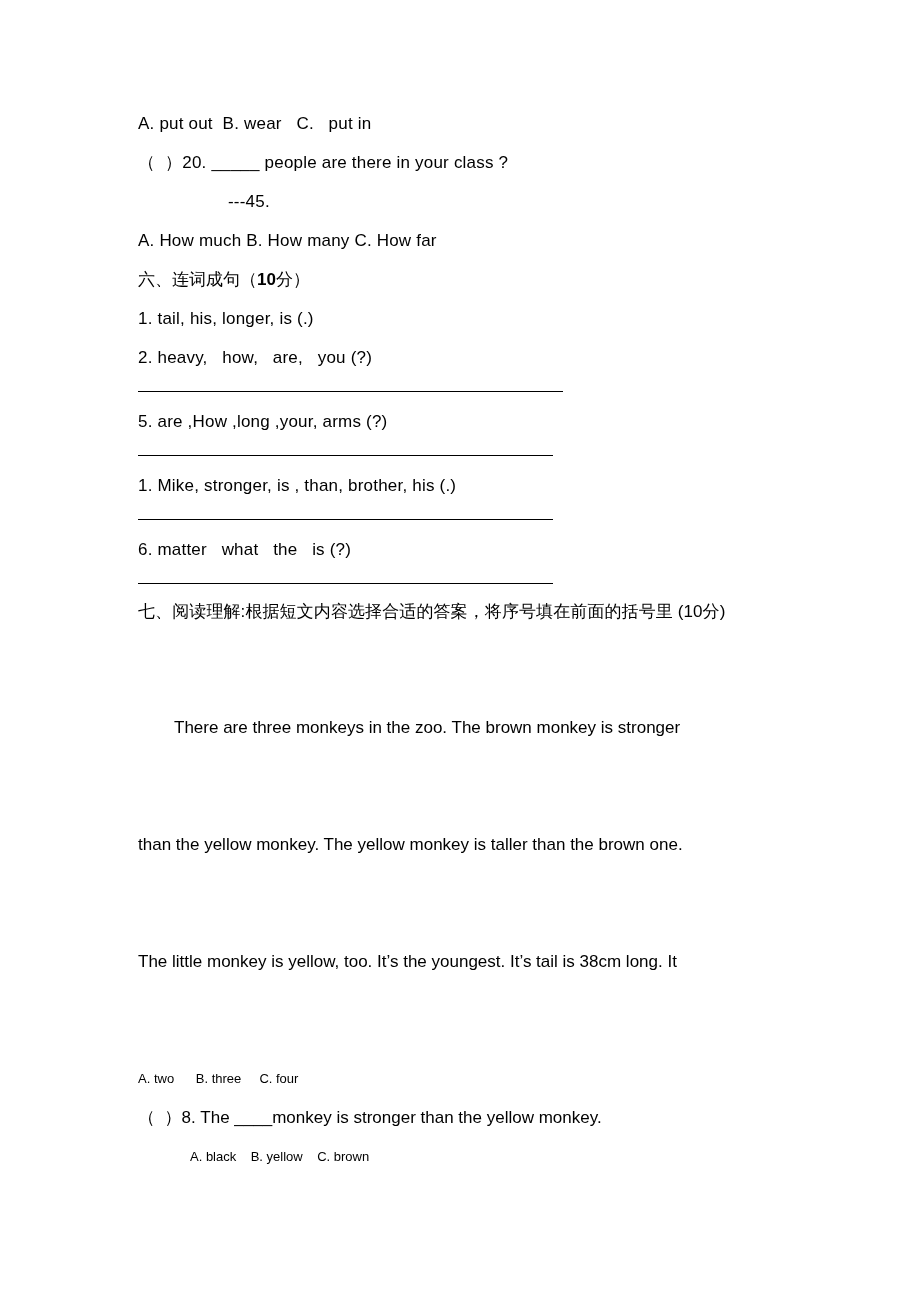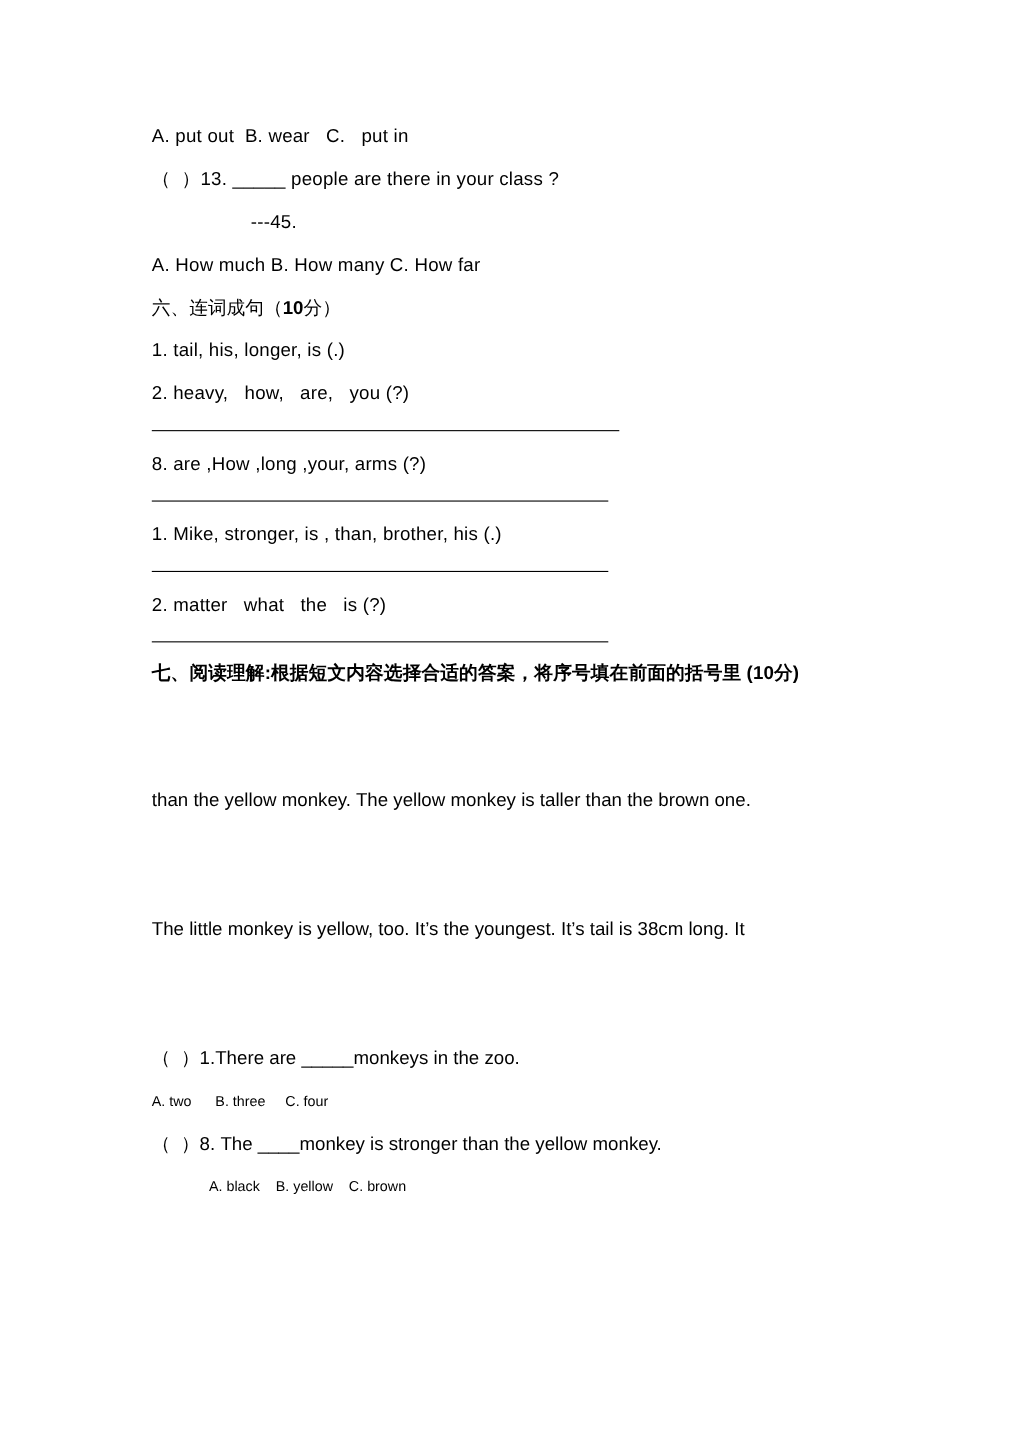--- a/index.html
+++ b/index.html
@@ -54,21 +54,21 @@
     width: 415px;
     border-bottom: 1px solid #000;
     height: 0;
     margin: 14px 0 10px 0;
   }
   .rule.long {
     width: 425px;
   }
   .reading-heading {
     font-size: 17px;
-    font-weight: bold;
+    font-weight: normal;
     line-height: 36px;
     letter-spacing: 0.1px;
     white-space: pre-wrap;
   }
   .passage {
     font-size: 17px;
     line-height: 39px;
     width: 648px;
     text-align: left;
     white-space: pre-wrap;
@@ -88,49 +88,49 @@
   }
 </style>
 </head>
 <body>
 
 <div class="page">
   <div class="content">
 
     <div class="line">A. put out  B. wear   C.   put in</div>
 
-    <div class="line">（  ）13. _____ people are there in your class ?</div>
+    <div class="line">（  ）20. _____ people are there in your class ?</div>
 
     <div class="line indent-1">---45.</div>
 
     <div class="line">A. How much B. How many C. How far</div>
 
     <div class="cn-heading"><span>六、连词成句（</span><b>10</b><span>分）</span></div>
 
     <div class="line">1. tail, his, longer, is (.)</div>
 
     <div class="line">2. heavy,   how,   are,   you (?)</div>
     <div class="rule long"></div>
 
-    <div class="line">8. are ,How ,long ,your, arms (?)</div>
+    <div class="line">5. are ,How ,long ,your, arms (?)</div>
     <div class="rule"></div>
 
     <div class="line">1. Mike, stronger, is , than, brother, his (.)</div>
     <div class="rule"></div>
 
-    <div class="line">2. matter   what   the   is (?)</div>
+    <div class="line">6. matter   what   the   is (?)</div>
     <div class="rule"></div>
 
     <div class="reading-heading">七、阅读理解:根据短文内容选择合适的答案，将序号填在前面的括号里 (10分)</div>
 
     <div class="passage">
+      <div class="first">There are three monkeys in the zoo. The brown monkey is stronger</div>
       <div>than the yellow monkey. The yellow monkey is taller than the brown one.</div>
       <div>The little monkey is yellow, too. It’s the youngest. It’s tail is 38cm long. It</div>
     </div>
 
-    <div class="q-line">（  ）1.There are _____monkeys in the zoo.</div>
     <div class="opt-line">A. two      B. three     C. four</div>
 
     <div class="q-line">（  ）8. The ____monkey is stronger than the yellow monkey.</div>
     <div class="opt-line indent-2">A. black    B. yellow    C. brown</div>
 
   </div>
 </div>
 
 </body></html>

